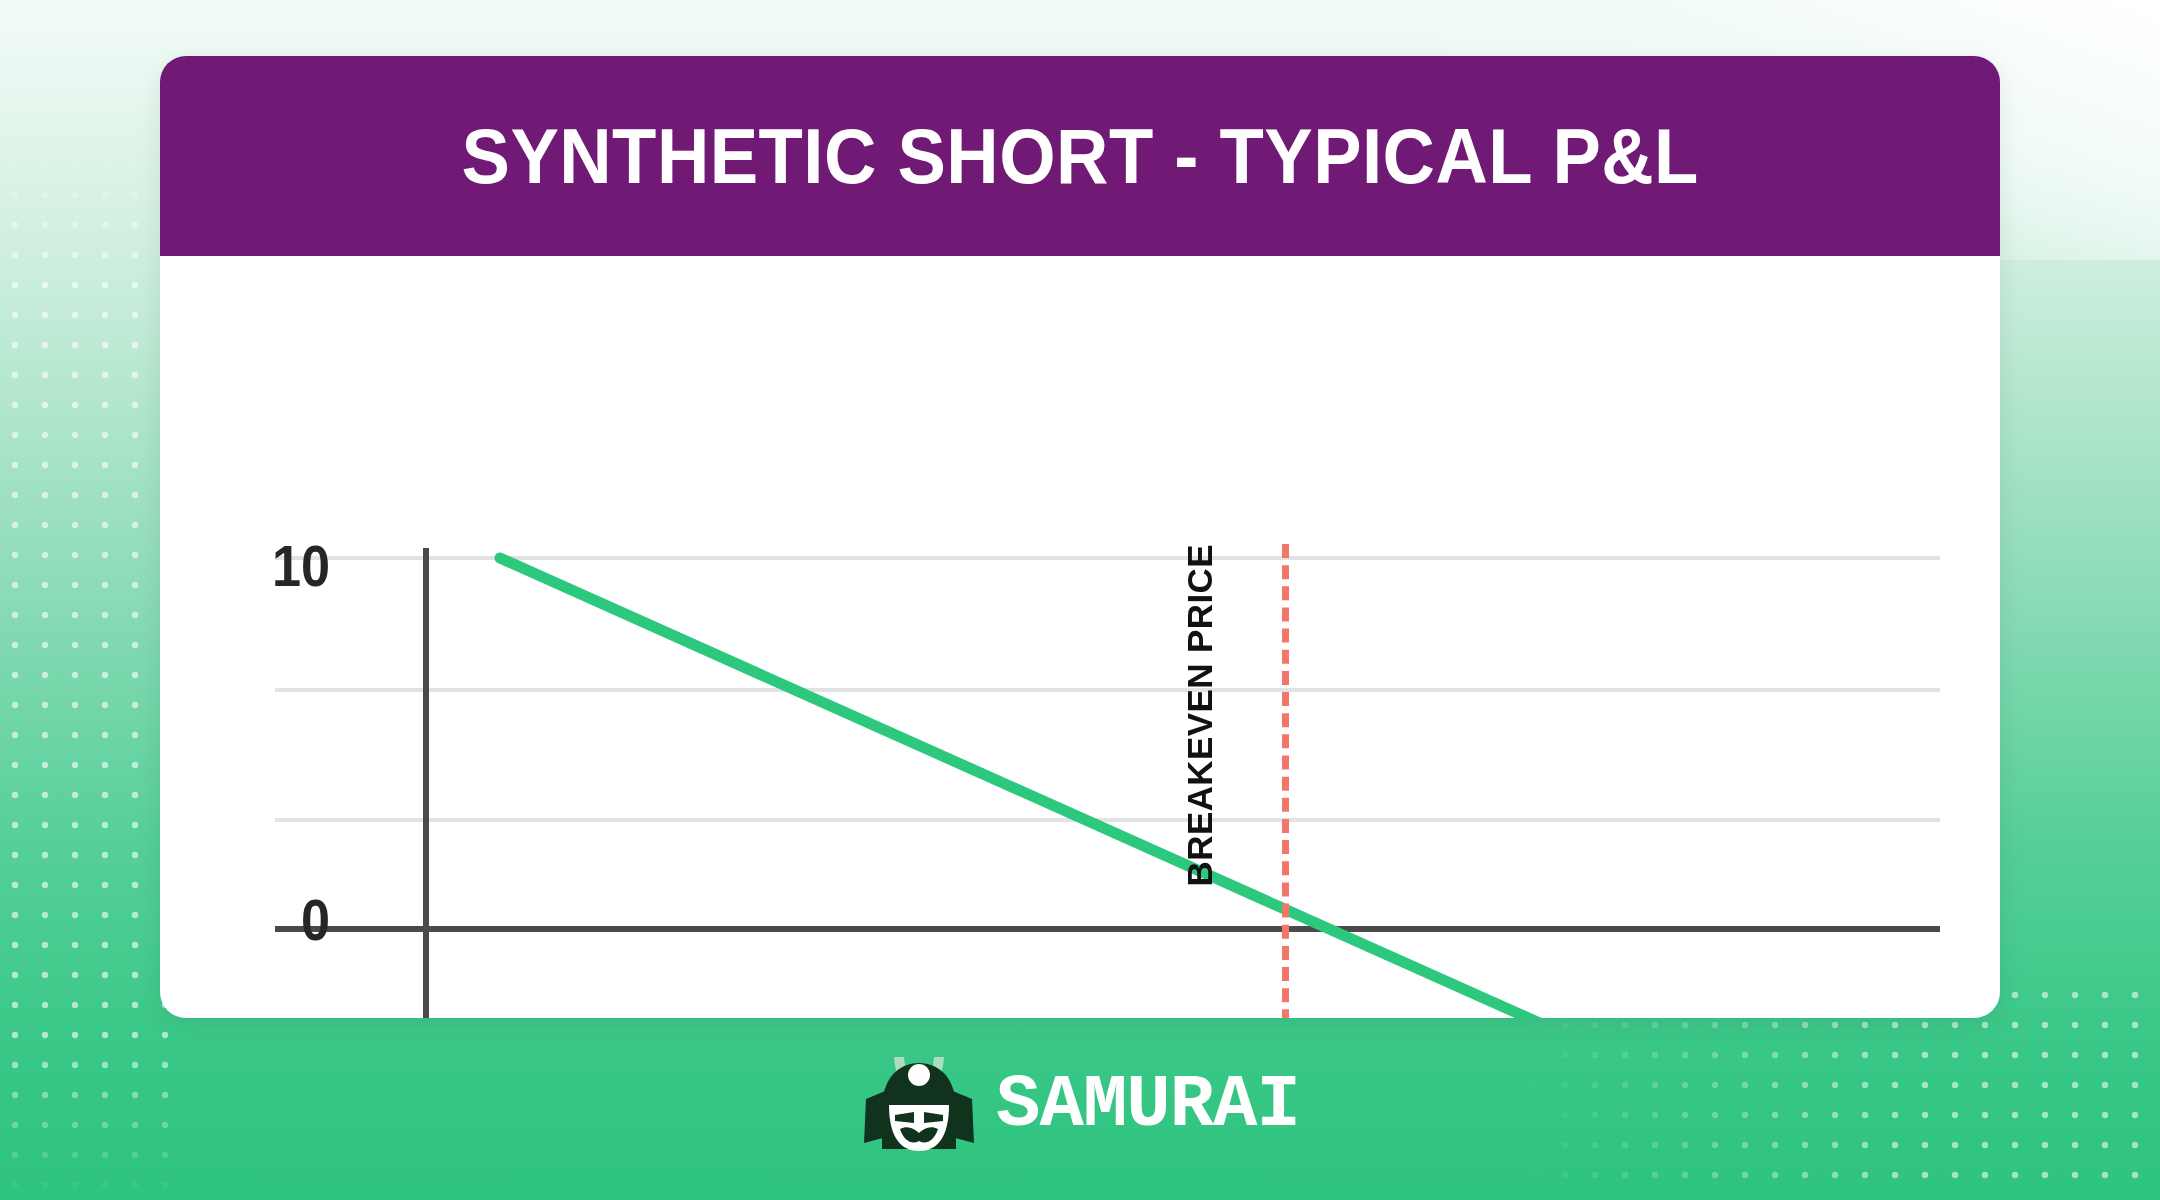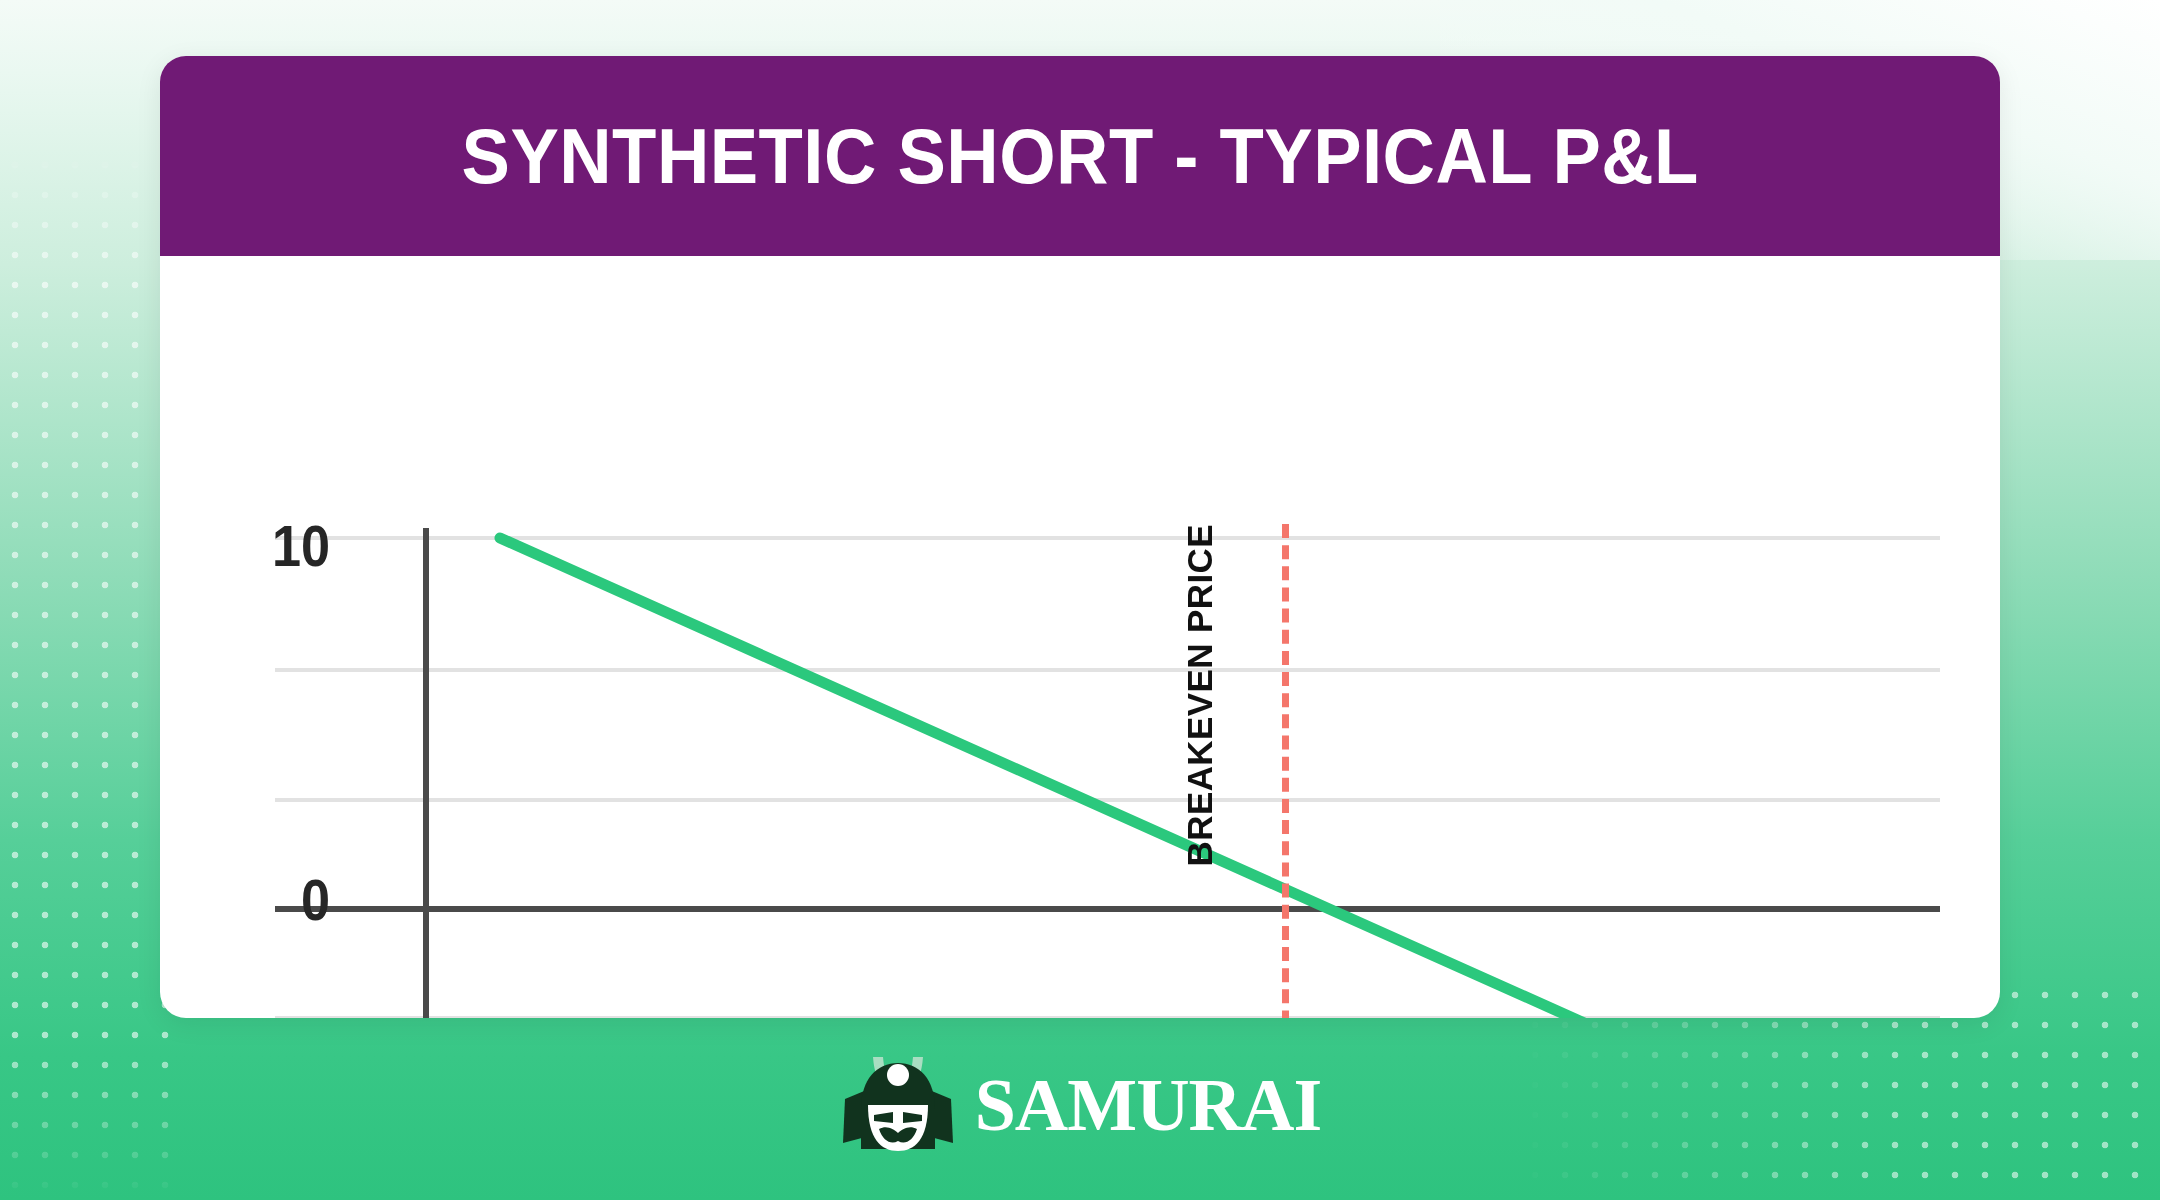--- a/index.html
+++ b/index.html
@@ -47,21 +47,21 @@
   }
   #card-title{
     color:#ffffff;
     font-family:"Liberation Sans Narrow","Liberation Sans",sans-serif;
     font-weight:bold;font-size:78px;letter-spacing:.5px;
     transform:scaleX(.93);
     white-space:nowrap;
   }
 
   
-  #plot-area{position:relative;height:762px;}
+  #plot-area{position:relative;height:762px;margin-top:20px;}
 
   .ylabel{
     position:absolute;
     font-family:"Liberation Sans Narrow","Liberation Sans",sans-serif;
     font-weight:bold;font-size:58px;color:#262626;
     text-align:right;width:140px;transform:scaleX(.9);
     transform-origin:right center;
   }
   #ylabel-10   {left:30px; top:256px;}
   #ylabel-0    {left:30px; top:610px;}
@@ -90,21 +90,21 @@
     white-space:nowrap;
   }
 
   
   #footer{
     position:absolute;left:0;top:1040px;width:2160px;height:130px;
     display:flex;align-items:center;justify-content:center;gap:18px;
   }
   #brand-name{
     color:#ffffff;font-weight:bold;font-size:74px;letter-spacing:-1px;
-    font-family:Liberation Serif, serif;
+    font-family:Liberation Mono, monospace;
   }
 </style>
 </head>
 <body>
 
 <div id="bg">
   <div id="bg-top-right-fade"></div>
   <div id="bg-left-dots"></div>
   <div id="bg-right-dots"></div>
 </div>

